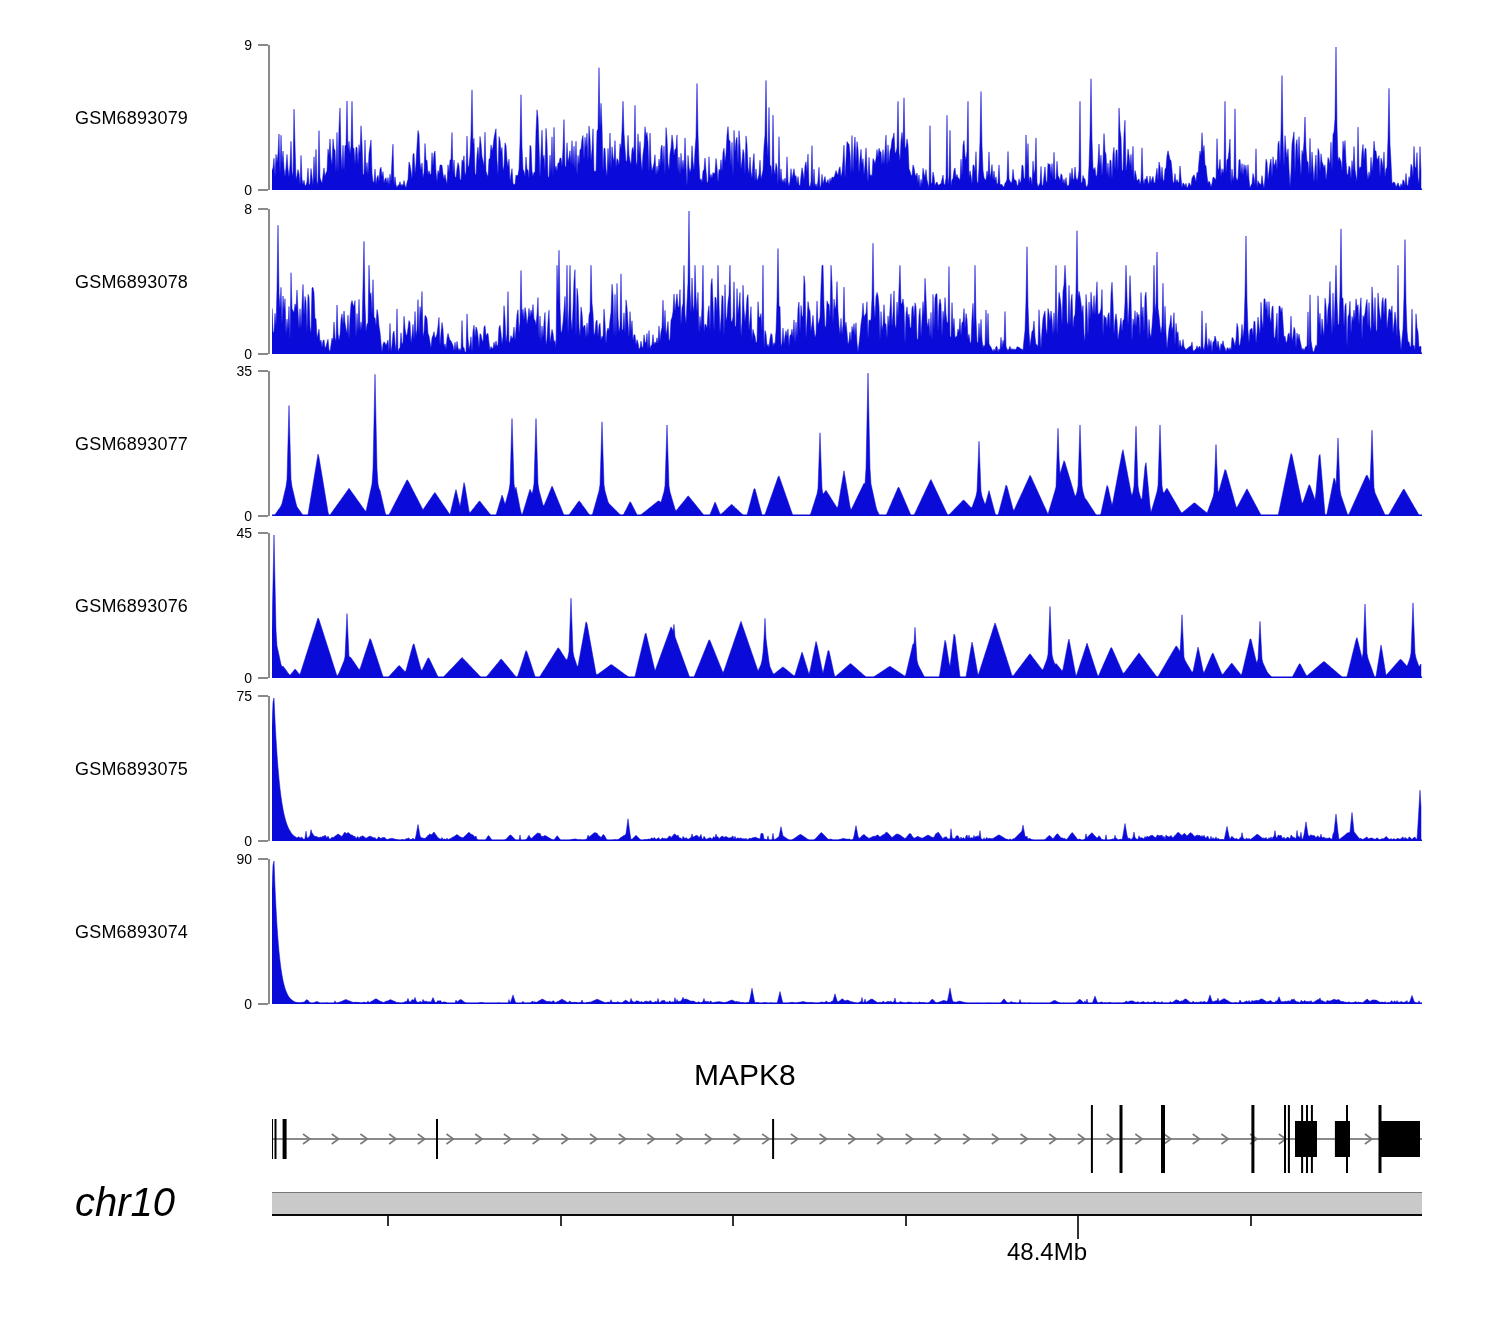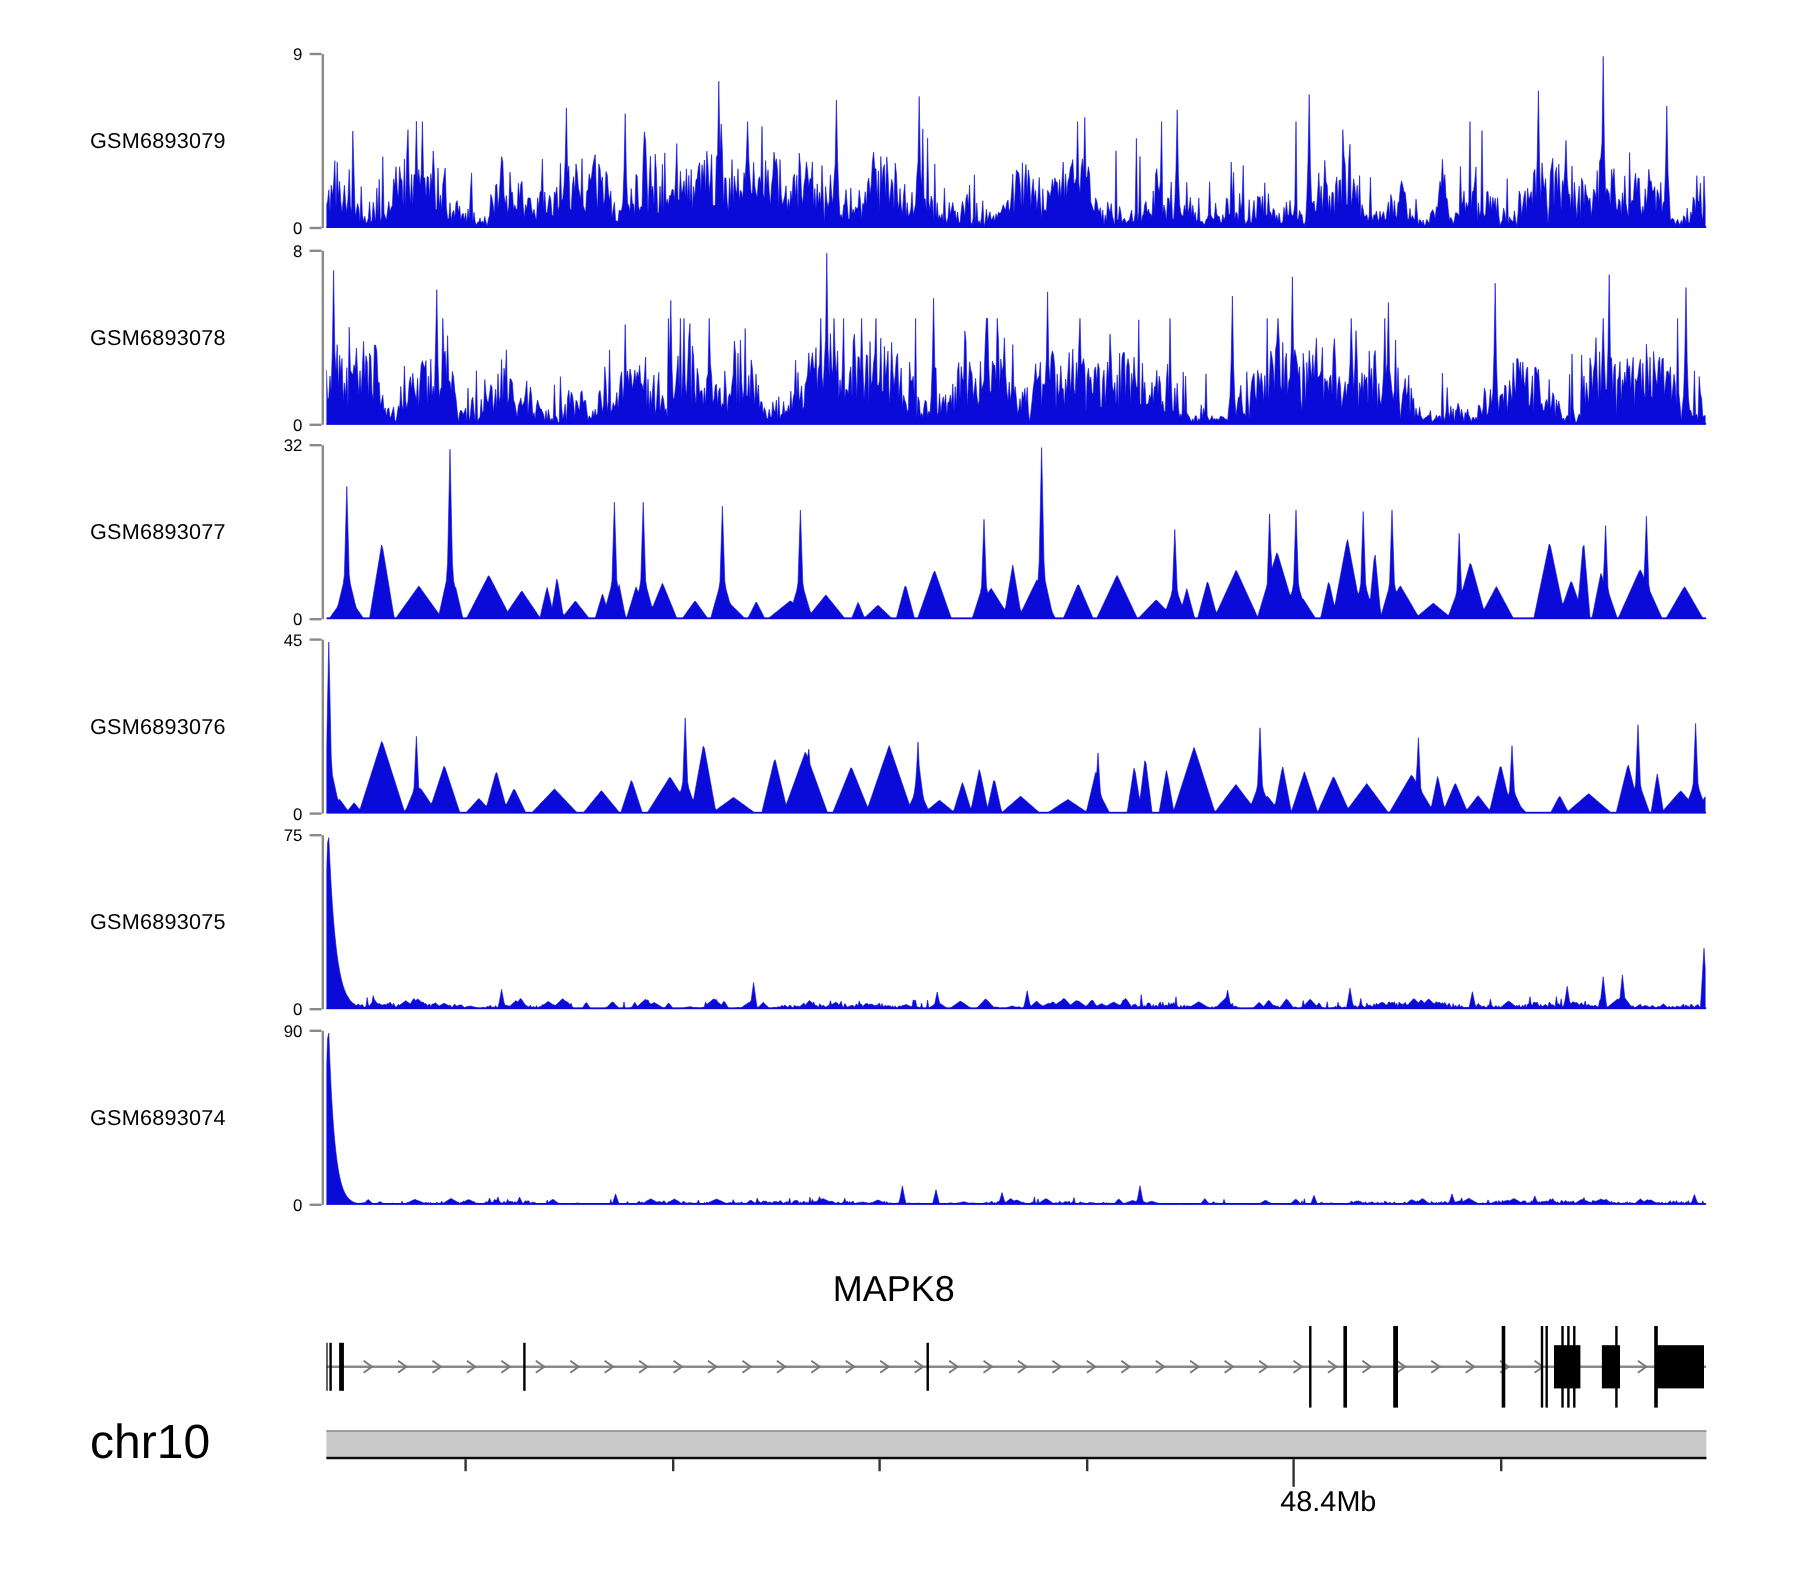--- a/index.html
+++ b/index.html
@@ -22,30 +22,30 @@
   .ytick{position:absolute;left:258px;width:10px;height:2px;background:#8a8a8a;}
   .ytick.t{top:-1px;}
   .ytick.b{bottom:-1px;}
   .signal{position:absolute;left:272px;top:0;display:block;}
   .gene-title{
     position:absolute;left:694px;top:1058px;width:300px;
     font-size:30px;
   }
   .gene-svg{position:absolute;left:272px;top:1100px;display:block;}
   .chrom-label{
-    position:absolute;left:75px;top:1180px;font-size:40px;
+    position:absolute;left:75px;top:1180px;font-size:40px;font-style:italic;
   }
   .ideogram{
     position:absolute;left:272px;top:1192px;width:1150px;height:21px;
     background:#c9c9c9;border-top:1px solid #777;border-bottom:2px solid #0a0a0a;
   }
   .chrom-ticks{position:absolute;left:272px;top:1216px;width:1150px;height:26px;}
   .chrom-tick{position:absolute;top:0;width:2px;background:#333;}
   .pos-label{
-    position:absolute;left:1007px;top:1238px;width:140px;text-align:right;
+    position:absolute;left:1007px;top:1238px;width:140px;text-align:left;
     font-size:24px;
   }
 </style>
 </head>
 <body>
 
 <div class="figure">
 
   <section class="track" style="top:45px">
     <div class="track-label">GSM6893079</div>
@@ -68,21 +68,21 @@
     <div class="ytick t"></div>
     <div class="ytick b"></div>
     <svg class="signal" width="1150" height="145">
         <path d="M0,145L0,99.5L1,123.9L2,122.3L3,104.3L4,116.7L5,80.7L6,16.3L7,84.5L8,100.4L9,78.3L10,114.8L11,87.0L12,101.7L13,89.7L14,125.2L15,110.1L16,121.0L17,97.4L18,131.1L19,63.7L20,99.4L21,101.9L22,103.5L23,94.9L24,98.4L25,81.1L26,102.2L27,119.7L28,99.8L29,119.2L30,96.6L31,75.5L32,106.9L33,87.5L34,92.8L35,122.9L36,85.4L37,88.4L38,118.0L39,123.9L40,78.8L41,78.5L42,83.7L43,110.2L44,109.6L45,128.8L46,125.1L47,120.2L48,133.3L49,131.0L50,138.2L51,131.8L52,130.8L53,139.2L54,137.6L55,133.7L56,130.2L57,140.8L58,142.5L59,136.1L60,129.1L61,131.9L62,113.0L63,128.5L64,132.2L65,96.0L66,124.5L67,131.4L68,125.4L69,110.3L70,104.9L71,115.6L72,102.1L73,113.7L74,119.7L75,124.4L76,106.2L77,130.1L78,108.7L79,95.0L80,91.6L81,95.4L82,97.4L83,91.5L84,128.1L85,104.5L86,122.7L87,90.3L88,121.7L89,112.9L90,120.2L91,77.2L92,32.4L93,94.3L94,122.5L95,115.7L96,113.5L97,56.3L98,86.8L99,83.7L100,105.7L101,70.7L102,108.4L103,108.9L104,116.9L105,100.5L106,105.3L107,117.0L108,123.1L109,133.4L110,143.1L111,135.4L112,132.7L113,134.0L114,136.5L115,134.1L116,131.1L117,142.7L118,114.4L119,142.5L120,136.5L121,124.6L122,122.0L123,134.1L124,141.8L125,99.9L126,142.7L127,139.9L128,138.6L129,123.8L130,135.5L131,132.9L132,107.3L133,119.4L134,125.3L135,126.5L136,119.2L137,111.6L138,113.8L139,134.1L140,126.6L141,115.4L142,130.5L143,102.5L144,126.4L145,120.7L146,90.6L147,125.5L148,97.8L149,106.3L150,82.5L151,127.4L152,123.0L153,106.4L154,107.3L155,109.8L156,124.4L157,127.0L158,133.3L159,138.8L160,128.8L161,126.4L162,122.7L163,129.2L164,127.8L165,124.9L166,117.4L167,108.4L168,136.3L169,124.1L170,113.5L171,120.6L172,137.7L173,134.8L174,140.2L175,129.5L176,124.4L177,128.2L178,131.4L179,131.8L180,134.2L181,136.4L182,142.0L183,133.2L184,141.4L185,132.3L186,138.7L187,141.8L188,139.5L189,142.0L190,111.6L191,137.5L192,138.9L193,143.0L194,142.9L195,104.9L196,129.5L197,140.4L198,135.8L199,127.8L200,142.7L201,122.2L202,116.2L203,128.6L204,117.9L205,120.4L206,127.2L207,139.1L208,124.6L209,125.8L210,130.7L211,133.1L212,118.2L213,116.6L214,127.0L215,124.9L216,124.5L217,133.7L218,141.3L219,137.5L220,139.3L221,139.5L222,133.2L223,137.8L224,132.0L225,137.5L226,135.6L227,118.7L228,116.3L229,124.1L230,134.9L231,127.8L232,96.7L233,109.8L234,133.6L235,125.1L236,82.6L237,133.9L238,132.6L239,126.6L240,130.1L241,127.6L242,118.1L243,131.3L244,119.7L245,105.8L246,100.8L247,124.3L248,112.7L249,61.5L250,107.1L251,100.2L252,110.9L253,98.5L254,103.9L255,115.4L256,109.3L257,99.3L258,108.6L259,101.1L260,106.1L261,95.5L262,109.9L263,111.5L264,115.9L265,105.5L266,88.5L267,130.2L268,107.0L269,132.6L270,117.0L271,128.5L272,113.7L273,103.5L274,136.0L275,130.3L276,112.8L277,101.3L278,133.5L279,127.0L280,120.4L281,124.2L282,133.2L283,131.5L284,138.4L285,56.3L286,93.2L287,41.3L288,98.3L289,124.3L290,121.8L291,113.5L292,101.2L293,87.5L294,113.1L295,56.3L296,124.4L297,100.7L298,56.3L299,110.1L300,121.5L301,99.9L302,72.0L303,60.7L304,127.6L305,79.3L306,87.6L307,118.1L308,127.6L309,98.0L310,104.1L311,119.3L312,116.7L313,116.5L314,129.0L315,114.1L316,127.4L317,106.5L318,102.6L319,56.3L320,94.1L321,104.4L322,126.5L323,123.5L324,112.6L325,111.1L326,127.7L327,116.7L328,114.2L329,131.3L330,127.2L331,128.6L332,100.1L333,114.0L334,135.0L335,122.1L336,119.0L337,121.8L338,110.9L339,103.2L340,75.2L341,86.5L342,127.6L343,85.3L344,128.1L345,74.4L346,108.6L347,123.5L348,116.7L349,64.8L350,121.3L351,120.3L352,103.8L353,123.9L354,90.9L355,98.3L356,114.4L357,128.8L358,102.6L359,122.9L360,111.8L361,131.8L362,125.7L363,125.9L364,136.1L365,130.7L366,133.9L367,140.2L368,139.1L369,132.1L370,138.2L371,138.6L372,125.9L373,132.8L374,133.9L375,124.4L376,140.0L377,121.5L378,140.1L379,136.5L380,136.0L381,125.6L382,135.8L383,133.1L384,134.4L385,128.8L386,134.6L387,117.0L388,132.2L389,122.8L390,118.6L391,91.2L392,122.4L393,101.3L394,125.4L395,120.9L396,112.5L397,131.9L398,129.8L399,111.2L400,108.4L401,102.8L402,85.0L403,102.3L404,93.0L405,84.9L406,97.3L407,98.3L408,80.6L409,116.0L410,98.7L411,94.4L412,56.3L413,105.2L414,114.5L415,93.8L416,73.5L417,2.0L418,80.7L419,105.1L420,69.0L421,96.7L422,102.5L423,56.3L424,87.7L425,103.4L426,83.4L427,123.6L428,107.5L429,118.5L430,97.9L431,56.3L432,122.7L433,115.1L434,116.0L435,119.3L436,102.5L437,96.7L438,122.1L439,75.8L440,69.5L441,94.2L442,122.6L443,88.0L444,89.2L445,103.2L446,56.3L447,95.5L448,123.9L449,109.4L450,86.5L451,87.6L452,127.6L453,75.6L454,112.1L455,107.5L456,93.2L457,85.8L458,56.3L459,111.4L460,112.9L461,107.9L462,72.8L463,117.9L464,116.5L465,79.6L466,105.1L467,96.0L468,83.6L469,127.5L470,113.4L471,76.2L472,99.7L473,112.9L474,104.1L475,88.7L476,85.6L477,121.7L478,111.1L479,97.6L480,130.6L481,120.4L482,124.6L483,127.3L484,133.9L485,132.2L486,92.7L487,107.9L488,108.8L489,104.6L490,122.3L491,56.3L492,139.5L493,121.6L494,124.9L495,137.5L496,135.3L497,138.4L498,129.6L499,124.5L500,125.9L501,137.3L502,133.7L503,135.4L504,121.8L505,92.3L506,39.5L507,97.5L508,97.6L509,137.6L510,134.2L511,119.1L512,135.2L513,126.9L514,121.7L515,128.0L516,119.9L517,136.9L518,126.3L519,125.9L520,120.2L521,128.4L522,110.9L523,133.8L524,113.2L525,129.1L526,99.6L527,93.1L528,123.7L529,96.5L530,106.5L531,108.1L532,66.8L533,75.2L534,129.2L535,112.1L536,92.6L537,99.3L538,102.4L539,122.6L540,115.4L541,106.3L542,120.1L543,128.5L544,125.0L545,92.1L546,116.1L547,112.7L548,108.2L549,78.4L550,56.3L551,56.3L552,97.0L553,118.5L554,116.7L555,91.8L556,94.7L557,95.5L558,108.9L559,56.3L560,73.8L561,114.8L562,90.1L563,100.4L564,95.9L565,72.6L566,102.7L567,117.1L568,125.2L569,109.4L570,124.9L571,115.7L572,78.1L573,118.6L574,113.2L575,123.5L576,135.4L577,132.2L578,123.1L579,132.9L580,117.4L581,123.3L582,114.7L583,126.9L584,113.8L585,133.9L586,142.7L587,134.8L588,125.7L589,115.1L590,107.9L591,94.1L592,108.6L593,105.9L594,104.3L595,92.8L596,129.7L597,110.7L598,112.0L599,110.2L600,89.6L601,34.2L602,95.1L603,109.2L604,88.1L605,83.4L606,86.8L607,97.3L608,131.6L609,102.6L610,121.0L611,115.5L612,95.7L613,114.5L614,115.1L615,129.5L616,106.9L617,117.6L618,100.3L619,84.8L620,117.7L621,104.5L622,81.9L623,115.4L624,119.7L625,93.1L626,108.4L627,79.9L628,56.3L629,95.1L630,94.2L631,89.9L632,98.0L633,134.8L634,104.9L635,97.9L636,109.2L637,105.1L638,118.3L639,119.2L640,98.9L641,96.8L642,109.8L643,93.8L644,97.9L645,129.9L646,130.6L647,106.7L648,99.4L649,127.5L650,110.3L651,92.7L652,106.2L653,69.4L654,88.8L655,113.3L656,118.0L657,109.7L658,128.4L659,103.4L660,131.7L661,85.3L662,120.3L663,89.0L664,84.8L665,85.0L666,122.7L667,96.2L668,89.9L669,95.5L670,127.4L671,102.2L672,112.5L673,88.6L674,105.5L675,113.9L676,113.1L677,57.5L678,128.1L679,127.8L680,93.6L681,119.9L682,109.5L683,128.4L684,127.7L685,127.2L686,120.0L687,123.2L688,109.5L689,126.7L690,113.3L691,113.2L692,99.6L693,119.8L694,104.5L695,110.6L696,129.8L697,125.3L698,133.5L699,134.1L700,108.8L701,94.4L702,119.0L703,56.3L704,109.3L705,132.7L706,134.3L707,114.4L708,130.1L709,110.4L710,130.9L711,138.7L712,135.9L713,138.0L714,101.0L715,135.1L716,104.4L717,135.1L718,136.8L719,138.2L720,140.6L721,142.4L722,139.9L723,142.3L724,137.5L725,137.6L726,142.9L727,139.8L728,141.6L729,128.3L730,139.3L731,131.3L732,135.7L733,102.5L734,137.3L735,140.0L736,141.4L737,139.8L738,137.3L739,140.8L740,139.5L741,141.0L742,139.7L743,140.7L744,140.4L745,137.8L746,138.0L747,138.5L748,138.9L749,140.3L750,140.1L751,141.6L752,130.9L753,121.4L754,91.4L755,37.8L756,96.7L757,123.5L758,137.3L759,129.9L760,122.2L761,121.6L762,112.0L763,127.5L764,136.3L765,135.5L766,138.2L767,100.8L768,123.6L769,139.8L770,121.3L771,109.5L772,104.9L773,102.1L774,119.8L775,125.4L776,99.5L777,104.1L778,112.4L779,102.0L780,110.4L781,125.8L782,103.9L783,123.3L784,56.3L785,125.9L786,104.2L787,83.4L788,88.4L789,96.6L790,115.6L791,82.5L792,75.7L793,56.3L794,74.4L795,112.3L796,116.5L797,76.3L798,116.3L799,91.8L800,85.3L801,119.6L802,108.6L803,105.6L804,83.3L805,21.7L806,89.5L807,82.3L808,87.1L809,93.9L810,104.6L811,96.6L812,124.7L813,132.6L814,85.4L815,100.2L816,127.1L817,93.0L818,111.1L819,83.2L820,96.3L821,105.8L822,86.7L823,106.1L824,90.1L825,72.8L826,105.4L827,104.9L828,103.6L829,99.7L830,80.5L831,126.7L832,106.3L833,109.6L834,108.0L835,118.3L836,105.8L837,103.6L838,119.8L839,85.2L840,73.2L841,93.8L842,125.6L843,111.2L844,104.8L845,112.4L846,131.5L847,123.7L848,116.6L849,109.1L850,122.4L851,111.3L852,110.8L853,94.3L854,56.3L855,87.4L856,116.4L857,98.3L858,66.6L859,91.2L860,132.6L861,109.9L862,116.9L863,101.7L864,118.3L865,103.3L866,108.8L867,105.2L868,127.7L869,83.5L870,109.1L871,98.0L872,123.1L873,87.8L874,83.1L875,106.9L876,131.2L877,110.5L878,124.5L879,128.3L880,117.4L881,102.5L882,56.3L883,103.5L884,94.1L885,43.1L886,99.2L887,107.1L888,117.0L889,124.4L890,116.3L891,74.3L892,124.7L893,97.3L894,123.7L895,140.1L896,129.0L897,119.4L898,114.5L899,106.3L900,121.7L901,117.5L902,103.7L903,136.6L904,114.3L905,125.2L906,122.8L907,139.0L908,131.2L909,136.7L910,137.8L911,130.4L912,137.4L913,139.4L914,140.7L915,139.7L916,138.7L917,138.5L918,137.0L919,137.4L920,133.0L921,141.4L922,142.3L923,140.6L924,140.1L925,136.8L926,139.8L927,137.7L928,137.5L929,140.9L930,101.9L931,137.7L932,141.6L933,134.1L934,113.9L935,134.1L936,139.2L937,129.5L938,137.5L939,131.5L940,143.0L941,133.1L942,132.6L943,127.0L944,130.2L945,138.4L946,132.0L947,137.5L948,142.2L949,134.6L950,136.8L951,131.8L952,137.0L953,139.1L954,142.7L955,139.2L956,138.7L957,141.3L958,138.6L959,141.3L960,128.7L961,128.9L962,132.7L963,137.0L964,130.4L965,114.4L966,118.4L967,137.1L968,135.4L969,128.7L970,115.4L971,128.7L972,119.0L973,86.0L974,27.0L975,91.9L976,121.4L977,134.1L978,120.7L979,119.9L980,119.2L981,126.4L982,111.9L983,112.9L984,134.4L985,123.6L986,108.1L987,118.1L988,124.9L989,93.3L990,111.5L991,119.5L992,89.8L993,90.1L994,101.6L995,92.7L996,110.6L997,92.6L998,108.9L999,113.8L1000,98.7L1001,96.8L1002,128.9L1003,128.7L1004,117.7L1005,104.1L1006,135.5L1007,97.2L1008,97.1L1009,103.4L1010,98.7L1011,113.2L1012,128.5L1013,127.1L1014,133.4L1015,132.4L1016,125.7L1017,123.9L1018,129.4L1019,107.2L1020,132.2L1021,127.8L1022,118.3L1023,121.1L1024,138.7L1025,124.0L1026,131.1L1027,125.1L1028,131.4L1029,136.0L1030,140.9L1031,139.3L1032,141.8L1033,139.2L1034,137.2L1035,137.7L1036,102.9L1037,142.6L1038,85.9L1039,131.6L1040,137.8L1041,142.9L1042,142.5L1043,138.8L1044,135.9L1045,138.1L1046,86.8L1047,116.6L1048,104.3L1049,127.6L1050,110.0L1051,120.3L1052,127.0L1053,89.2L1054,96.4L1055,117.2L1056,99.8L1057,93.4L1058,72.4L1059,105.5L1060,126.1L1061,84.1L1062,119.5L1063,90.6L1064,56.3L1065,92.6L1066,116.1L1067,115.3L1068,82.4L1069,19.9L1070,88.7L1071,89.3L1072,118.5L1073,97.3L1074,94.3L1075,138.1L1076,107.8L1077,105.0L1078,92.3L1079,124.7L1080,107.4L1081,112.4L1082,101.0L1083,110.5L1084,89.9L1085,98.8L1086,95.7L1087,115.8L1088,99.3L1089,88.7L1090,130.4L1091,106.6L1092,109.5L1093,104.1L1094,95.7L1095,90.4L1096,118.0L1097,93.6L1098,117.6L1099,122.8L1100,77.9L1101,95.3L1102,117.9L1103,88.6L1104,120.5L1105,123.0L1106,83.9L1107,98.1L1108,107.2L1109,111.9L1110,92.7L1111,88.5L1112,106.8L1113,90.2L1114,89.4L1115,120.5L1116,110.3L1117,100.4L1118,100.3L1119,104.4L1120,96.8L1121,125.0L1122,114.7L1123,102.9L1124,111.2L1125,128.9L1126,56.3L1127,118.9L1128,128.1L1129,141.2L1130,129.7L1131,119.8L1132,87.8L1133,30.6L1134,93.5L1135,122.1L1136,132.7L1137,133.0L1138,137.4L1139,137.9L1140,100.1L1141,137.3L1142,136.3L1143,141.3L1144,104.8L1145,118.4L1146,123.1L1147,138.1L1148,137.7L1149,137.3L1149,145Z" fill="#0b0bd9" stroke="#0b0bd9" stroke-width="0.5"></path>
         <rect x="0" y="143.5" width="1150" height="1.5" fill="#0b0bd9"></rect>
       </svg>
   </section>
 
   <section class="track" style="top:371px">
     <div class="track-label">GSM6893077</div>
-    <div class="ymax">32</div>
+    <div class="ymax">35</div>
     <div class="ymin">0</div>
     <div class="yaxis-line"></div>
     <div class="ytick t"></div>
     <div class="ytick b"></div>
     <svg class="signal" width="1150" height="145">
         <path d="M0,145L0,145.0L1,145.0L2,145.0L3,143.6L4,142.2L5,140.7L6,139.3L7,137.9L8,136.5L9,135.0L10,132.4L11,128.2L12,124.0L13,119.8L14,115.6L15,108.2L16,71.3L17,34.5L18,71.3L19,108.2L20,115.6L21,119.8L22,124.0L23,128.2L24,132.4L25,135.7L26,137.2L27,138.6L28,140.0L29,141.4L30,142.9L31,144.3L32,145.0L33,145.0L34,145.0L35,145.0L36,143.6L37,137.5L38,131.5L39,125.5L40,119.4L41,113.4L42,107.3L43,101.3L44,95.2L45,89.2L46,83.1L47,86.4L48,92.5L49,98.5L50,104.5L51,110.6L52,116.6L53,122.7L54,128.7L55,134.8L56,140.8L57,145.0L58,144.0L59,142.6L60,141.1L61,139.7L62,138.3L63,136.9L64,135.5L65,134.1L66,132.7L67,131.3L68,129.9L69,128.5L70,127.1L71,125.7L72,124.3L73,122.9L74,121.5L75,120.1L76,118.7L77,117.3L78,118.6L79,120.0L80,121.4L81,122.8L82,124.2L83,125.6L84,127.0L85,128.4L86,129.8L87,131.2L88,132.6L89,134.0L90,135.4L91,136.8L92,138.2L93,139.6L94,140.4L95,135.8L96,131.3L97,126.7L98,122.1L99,117.5L100,113.0L101,97.8L102,50.5L103,3.3L104,50.5L105,97.8L106,113.0L107,117.5L108,119.4L109,123.7L110,128.1L111,132.4L112,136.8L113,141.1L114,145.0L115,145.0L116,145.0L117,143.7L118,141.8L119,139.9L120,137.9L121,136.0L122,134.0L123,132.1L124,130.1L125,128.2L126,126.3L127,124.3L128,122.4L129,120.4L130,118.5L131,116.5L132,114.6L133,112.7L134,110.7L135,108.8L136,109.7L137,111.6L138,113.5L139,115.5L140,117.4L141,119.4L142,121.3L143,123.3L144,125.2L145,127.1L146,129.1L147,131.0L148,133.0L149,134.9L150,136.9L151,138.7L152,137.2L153,135.8L154,134.3L155,132.8L156,131.3L157,129.8L158,128.4L159,126.9L160,125.4L161,123.9L162,122.4L163,121.5L164,123.0L165,124.5L166,126.0L167,127.5L168,128.9L169,130.4L170,131.9L171,133.4L172,134.9L173,136.3L174,137.8L175,139.3L176,140.8L177,142.3L178,143.5L179,139.2L180,134.9L181,130.7L182,126.4L183,122.2L184,118.5L185,122.8L186,127.0L187,131.3L188,135.5L189,130.1L190,124.0L191,117.8L192,111.6L193,115.3L194,121.4L195,127.6L196,133.8L197,139.9L198,141.8L199,140.5L200,139.2L201,138.0L202,136.7L203,135.4L204,134.1L205,132.9L206,131.6L207,130.3L208,130.3L209,131.6L210,132.9L211,134.2L212,135.4L213,136.7L214,138.0L215,139.3L216,140.5L217,141.8L218,143.1L219,144.4L220,145.0L221,145.0L222,145.0L223,145.0L224,144.2L225,140.8L226,137.5L227,134.1L228,130.8L229,127.4L230,124.1L231,126.6L232,130.0L233,133.3L234,130.2L235,126.5L236,122.8L237,119.1L238,112.5L239,80.0L240,47.5L241,80.0L242,112.5L243,119.1L244,116.2L245,121.4L246,126.6L247,131.7L248,136.9L249,141.3L250,144.5L251,141.2L252,138.0L253,134.7L254,131.4L255,128.1L256,124.8L257,121.5L258,118.2L259,120.4L260,122.8L261,119.1L262,112.5L263,80.0L264,47.5L265,80.0L266,112.5L267,119.1L268,122.8L269,126.5L270,130.2L271,133.9L272,134.7L273,132.3L274,129.8L275,127.4L276,124.9L277,122.4L278,120.0L279,117.5L280,115.1L281,117.1L282,119.6L283,122.1L284,124.5L285,127.0L286,129.4L287,131.9L288,134.3L289,136.8L290,139.3L291,141.7L292,144.2L293,145.0L294,145.0L295,145.0L296,145.0L297,143.8L298,142.4L299,141.0L300,139.6L301,138.2L302,136.8L303,135.4L304,134.0L305,132.6L306,131.3L307,129.9L308,130.7L309,132.1L310,133.5L311,134.9L312,136.3L313,137.6L314,139.0L315,140.4L316,141.8L317,143.2L318,144.6L319,145.0L320,145.0L321,141.4L322,137.8L323,134.3L324,130.7L325,127.1L326,123.5L327,119.9L328,113.6L329,82.2L330,50.8L331,82.2L332,113.6L333,119.9L334,123.5L335,127.1L336,130.7L337,132.6L338,133.6L339,134.6L340,135.6L341,136.6L342,137.6L343,138.6L344,139.6L345,140.5L346,141.5L347,142.5L348,143.5L349,144.5L350,145.0L351,144.6L352,142.6L353,140.6L354,138.7L355,136.7L356,134.7L357,132.7L358,130.7L359,131.8L360,133.8L361,135.8L362,137.7L363,139.7L364,141.7L365,143.7L366,145.0L367,145.0L368,144.5L369,143.7L370,142.9L371,142.1L372,141.3L373,140.5L374,139.7L375,138.9L376,138.1L377,137.3L378,136.5L379,135.7L380,134.9L381,134.1L382,133.3L383,132.5L384,131.7L385,130.9L386,130.1L387,129.9L388,130.7L389,131.2L390,127.7L391,124.3L392,120.8L393,114.7L394,84.3L395,54.0L396,84.3L397,114.7L398,120.8L399,124.3L400,127.7L401,131.2L402,134.6L403,138.1L404,139.9L405,138.6L406,137.4L407,136.1L408,134.9L409,133.6L410,132.4L411,131.2L412,129.9L413,128.7L414,127.4L415,126.2L416,124.9L417,125.6L418,126.9L419,128.1L420,129.4L421,130.6L422,131.8L423,133.1L424,134.3L425,135.6L426,136.8L427,138.1L428,139.3L429,140.6L430,141.8L431,143.1L432,144.3L433,145.0L434,145.0L435,145.0L436,145.0L437,145.0L438,143.5L439,141.0L440,138.5L441,136.0L442,133.5L443,131.0L444,132.9L445,135.4L446,137.9L447,140.4L448,142.9L449,143.2L450,142.3L451,141.4L452,140.4L453,139.5L454,138.5L455,137.6L456,136.6L457,135.7L458,134.7L459,133.8L460,133.6L461,134.5L462,135.5L463,136.4L464,137.4L465,138.3L466,139.3L467,140.2L468,141.2L469,142.1L470,143.1L471,144.0L472,144.9L473,145.0L474,145.0L475,144.0L476,140.3L477,136.6L478,132.8L479,129.1L480,125.3L481,121.6L482,117.9L483,117.7L484,121.4L485,125.2L486,128.9L487,132.7L488,136.4L489,140.1L490,143.9L491,145.0L492,145.0L493,143.4L494,140.5L495,137.6L496,134.8L497,131.9L498,129.0L499,126.2L500,123.3L501,120.5L502,117.6L503,114.7L504,111.9L505,109.0L506,106.2L507,104.9L508,107.7L509,110.6L510,113.4L511,116.3L512,119.2L513,122.0L514,124.9L515,127.7L516,130.6L517,133.5L518,136.3L519,139.2L520,142.0L521,144.9L522,145.0L523,145.0L524,145.0L525,145.0L526,145.0L527,145.0L528,145.0L529,145.0L530,145.0L531,145.0L532,145.0L533,145.0L534,145.0L535,145.0L536,145.0L537,145.0L538,144.4L539,141.8L540,138.7L541,135.5L542,132.4L543,129.2L544,126.0L545,122.9L546,117.3L547,89.5L548,61.8L549,89.5L550,117.3L551,122.9L552,122.2L553,120.6L554,119.3L555,120.9L556,122.4L557,124.0L558,125.6L559,127.2L560,128.8L561,130.4L562,132.0L563,133.5L564,135.1L565,136.7L566,135.2L567,129.3L568,123.3L569,117.3L570,111.4L571,105.4L572,99.8L573,105.7L574,111.7L575,117.7L576,123.6L577,129.6L578,135.6L579,139.1L580,137.0L581,135.0L582,132.9L583,130.8L584,128.8L585,126.7L586,124.6L587,122.6L588,120.5L589,118.4L590,116.4L591,114.3L592,112.3L593,113.0L594,97.3L595,49.7L596,2.0L597,49.7L598,97.3L599,113.0L600,117.5L601,122.1L602,126.7L603,131.3L604,135.8L605,139.2L606,141.2L607,143.3L608,145.0L609,145.0L610,145.0L611,145.0L612,145.0L613,145.0L614,144.5L615,142.2L616,139.9L617,137.6L618,135.2L619,132.9L620,130.6L621,128.2L622,125.9L623,123.6L624,121.3L625,118.9L626,116.6L627,116.4L628,118.8L629,121.1L630,123.4L631,125.8L632,128.1L633,130.4L634,132.7L635,135.1L636,137.4L637,139.7L638,142.1L639,144.4L640,145.0L641,145.0L642,144.2L643,142.0L644,139.9L645,137.8L646,135.6L647,133.5L648,131.4L649,129.3L650,127.1L651,125.0L652,122.9L653,120.7L654,118.6L655,116.5L656,114.4L657,112.2L658,110.1L659,108.5L660,110.7L661,112.8L662,114.9L663,117.1L664,119.2L665,121.3L666,123.4L667,125.6L668,127.7L669,129.8L670,132.0L671,134.1L672,136.2L673,138.3L674,140.5L675,142.6L676,144.7L677,143.8L678,142.8L679,141.7L680,140.7L681,139.7L682,138.6L683,137.6L684,136.6L685,135.5L686,134.5L687,133.4L688,132.4L689,131.4L690,130.3L691,129.3L692,129.2L693,130.3L694,131.3L695,132.3L696,133.4L697,134.4L698,135.4L699,136.5L700,136.5L701,133.6L702,130.8L703,128.0L704,125.1L705,120.1L706,95.2L707,70.3L708,95.2L709,120.1L710,125.1L711,128.0L712,130.8L713,133.6L714,130.9L715,127.1L716,123.4L717,119.6L718,123.2L719,127.0L720,130.7L721,134.5L722,138.2L723,142.0L724,145.0L725,145.0L726,144.3L727,140.5L728,136.7L729,133.0L730,129.2L731,125.4L732,121.7L733,117.9L734,114.1L735,115.4L736,119.1L737,122.9L738,126.7L739,130.4L740,134.2L741,138.0L742,139.4L743,137.2L744,135.0L745,132.8L746,130.6L747,128.4L748,126.2L749,124.0L750,121.9L751,119.7L752,117.5L753,115.3L754,113.1L755,110.9L756,108.7L757,106.5L758,104.3L759,105.8L760,108.0L761,110.2L762,112.4L763,114.6L764,116.8L765,119.0L766,121.2L767,123.4L768,125.6L769,127.8L770,130.0L771,132.2L772,134.4L773,136.6L774,138.8L775,141.0L776,143.2L777,139.9L778,136.5L779,133.2L780,129.8L781,126.5L782,123.1L783,119.8L784,115.8L785,86.5L786,57.3L787,86.5L788,103.0L789,99.7L790,96.3L791,93.0L792,89.7L793,91.5L794,94.9L795,98.2L796,101.6L797,104.9L798,108.3L799,111.6L800,115.0L801,118.3L802,121.7L803,125.0L804,124.3L805,120.8L806,114.7L807,84.3L808,54.0L809,84.3L810,114.7L811,120.8L812,124.3L813,127.5L814,128.2L815,129.7L816,131.3L817,132.8L818,134.4L819,136.0L820,137.5L821,139.1L822,140.6L823,142.2L824,143.7L825,145.0L826,145.0L827,145.0L828,145.0L829,142.0L830,137.4L831,132.8L832,128.2L833,123.6L834,119.0L835,114.4L836,116.0L837,120.6L838,125.2L839,129.7L840,134.3L841,130.2L842,124.8L843,119.5L844,114.2L845,108.8L846,103.5L847,98.1L848,92.8L849,87.5L850,82.1L851,78.7L852,84.1L853,89.4L854,94.8L855,100.1L856,105.5L857,110.8L858,116.1L859,121.5L860,124.5L861,121.1L862,115.1L863,85.2L864,55.3L865,85.2L866,115.1L867,121.1L868,124.5L869,128.0L870,127.9L871,117.1L872,106.3L873,95.5L874,91.6L875,102.4L876,113.2L877,124.0L878,134.8L879,141.5L880,138.1L881,134.6L882,131.2L883,127.7L884,124.3L885,120.8L886,114.7L887,84.3L888,54.0L889,84.3L890,114.7L891,120.8L892,122.0L893,120.3L894,118.6L895,117.2L896,118.9L897,120.6L898,122.3L899,124.0L900,125.7L901,127.4L902,129.1L903,130.8L904,132.5L905,134.2L906,136.0L907,137.7L908,139.4L909,141.1L910,141.9L911,141.0L912,140.2L913,139.4L914,138.5L915,137.7L916,136.9L917,136.0L918,135.2L919,134.4L920,133.5L921,132.7L922,131.9L923,132.0L924,132.9L925,133.7L926,134.5L927,135.4L928,136.2L929,137.0L930,137.9L931,138.7L932,139.5L933,140.3L934,141.2L935,142.0L936,139.6L937,136.8L938,134.1L939,131.4L940,128.7L941,126.0L942,121.2L943,97.3L944,73.5L945,97.3L946,121.2L947,120.0L948,116.4L949,112.8L950,109.3L951,105.7L952,102.1L953,98.5L954,99.6L955,103.2L956,106.8L957,110.3L958,113.9L959,117.5L960,121.1L961,124.7L962,128.3L963,131.9L964,135.5L965,136.4L966,134.5L967,132.7L968,130.8L969,128.9L970,127.0L971,125.2L972,123.3L973,121.4L974,119.5L975,117.8L976,119.7L977,121.6L978,123.4L979,125.3L980,127.2L981,129.1L982,131.0L983,132.8L984,134.7L985,136.6L986,138.5L987,140.3L988,142.2L989,144.1L990,145.0L991,145.0L992,145.0L993,145.0L994,145.0L995,145.0L996,145.0L997,145.0L998,145.0L999,145.0L1000,145.0L1001,145.0L1002,145.0L1003,145.0L1004,145.0L1005,145.0L1006,145.0L1007,140.2L1008,135.4L1009,130.6L1010,125.7L1011,120.9L1012,116.1L1013,111.3L1014,106.5L1015,101.7L1016,96.8L1017,92.0L1018,87.2L1019,82.4L1020,84.0L1021,88.8L1022,93.6L1023,98.5L1024,103.3L1025,108.1L1026,112.9L1027,117.7L1028,122.5L1029,127.4L1030,132.2L1031,131.2L1032,128.3L1033,125.4L1034,122.5L1035,119.6L1036,116.7L1037,113.8L1038,114.4L1039,117.3L1040,120.2L1041,123.1L1042,126.0L1043,129.0L1044,121.1L1045,109.1L1046,97.1L1047,85.1L1048,83.4L1049,95.4L1050,107.3L1051,119.3L1052,131.3L1053,143.3L1054,145.0L1055,142.4L1056,137.3L1057,132.3L1058,127.2L1059,122.2L1060,117.1L1061,112.1L1062,107.0L1063,109.1L1064,114.1L1065,93.0L1066,67.0L1067,93.0L1068,119.0L1069,124.3L1070,127.2L1071,130.2L1072,133.1L1073,136.1L1074,139.1L1075,142.0L1076,145.0L1077,143.0L1078,140.8L1079,138.5L1080,136.3L1081,134.1L1082,131.8L1083,129.6L1084,127.4L1085,125.1L1086,122.9L1087,120.7L1088,118.4L1089,116.2L1090,114.0L1091,111.7L1092,109.5L1093,107.3L1094,105.0L1095,103.9L1096,106.1L1097,108.3L1098,110.6L1099,87.8L1100,59.2L1101,87.8L1102,116.4L1103,121.7L1104,124.0L1105,126.2L1106,128.4L1107,130.7L1108,132.9L1109,135.1L1110,137.4L1111,139.6L1112,141.8L1113,144.1L1114,145.0L1115,145.0L1116,144.9L1117,143.2L1118,141.5L1119,139.7L1120,138.0L1121,136.3L1122,134.5L1123,132.8L1124,131.1L1125,129.3L1126,127.6L1127,125.9L1128,124.1L1129,122.4L1130,120.7L1131,118.9L1132,118.0L1133,119.8L1134,121.5L1135,123.2L1136,125.0L1137,126.7L1138,128.4L1139,130.2L1140,131.9L1141,133.6L1142,135.4L1143,137.1L1144,138.8L1145,140.6L1146,142.3L1147,144.0L1148,145.0L1149,145.0L1149,145Z" fill="#0b0bd9" stroke="#0b0bd9" stroke-width="0.5"></path>
         <rect x="0" y="143.5" width="1150" height="1.5" fill="#0b0bd9"></rect>
       </svg>
   </section>
 

